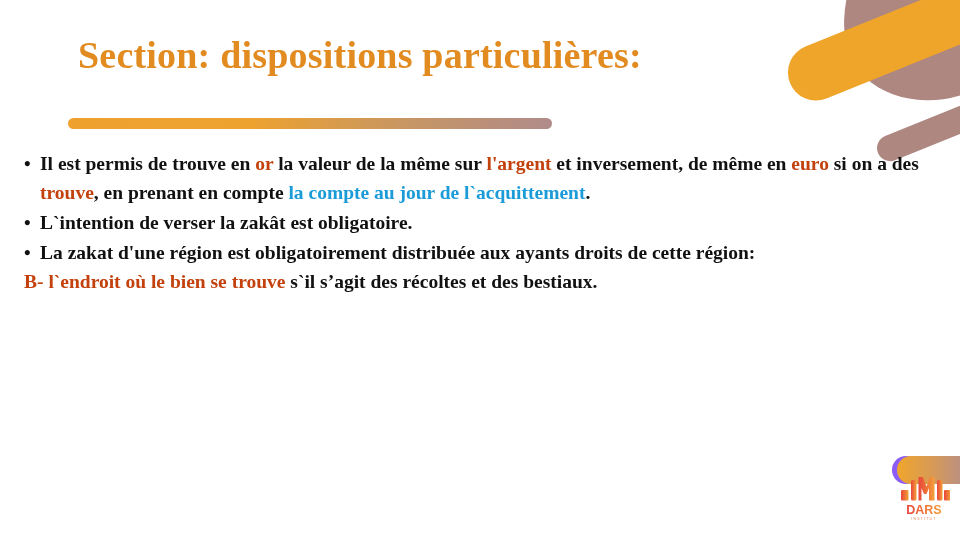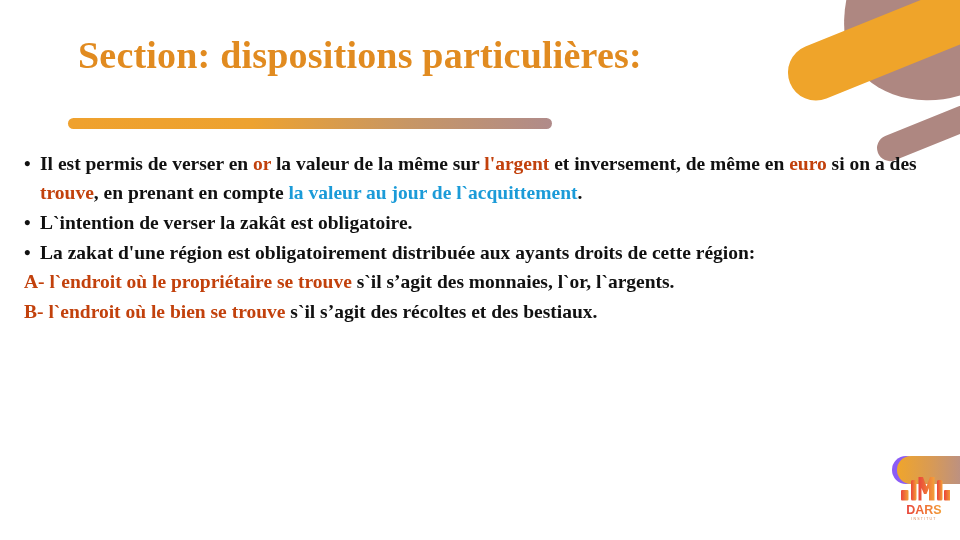--- a/index.html
+++ b/index.html
@@ -130,37 +130,34 @@
   </div>
 
   <div class="title">Section: dispositions particulières:</div>
   <div class="rule"></div>
 
   <div class="body">
 
     <div class="bullet-row">
       <span class="bullet-dot">•</span>
       <span class="bullet-text">
-        <span>Il est permis de verser en </span><span class="or">or</span><span> la valeur de la même sur </span><span class="or">l'argent</span><span> et inversement, de même en </span><span class="or">euro</span><span> si on a des </span><span class="or">trouve</span><span>, en prenant en compte </span><span class="bl">la valeur au jour de l`acquittement</span><span>.</span>
+        <span>Il est permis de trouve en </span><span class="or">or</span><span> la valeur de la même sur </span><span class="or">l'argent</span><span> et inversement, de même en </span><span class="or">euro</span><span> si on a des </span><span class="or">trouve</span><span>, en prenant en compte </span><span class="bl">la compte au jour de l`acquittement</span><span>.</span>
       </span>
     </div>
 
     <div class="bullet-row">
       <span class="bullet-dot">•</span>
       <span class="bullet-text">L`intention de verser la zakât est obligatoire.</span>
     </div>
 
     <div class="bullet-row">
       <span class="bullet-dot">•</span>
       <span class="bullet-text">La zakat d'une région est obligatoirement distribuée aux ayants droits de cette région:</span>
     </div>
 
-    <div class="plain-row">
-      <span class="or">A- l`endroit où le propriétaire se trouve</span><span> s`il s’agit des monnaies, l`or, l`argents.</span>
-    </div>
 
     <div class="plain-row">
       <span class="or">B- l`endroit où le bien se trouve</span><span> s`il s’agit des récoltes et des bestiaux.</span>
     </div>
 
   </div>
 
   <div class="page-badge">17</div>
   <div class="footer-pill"></div>
 

